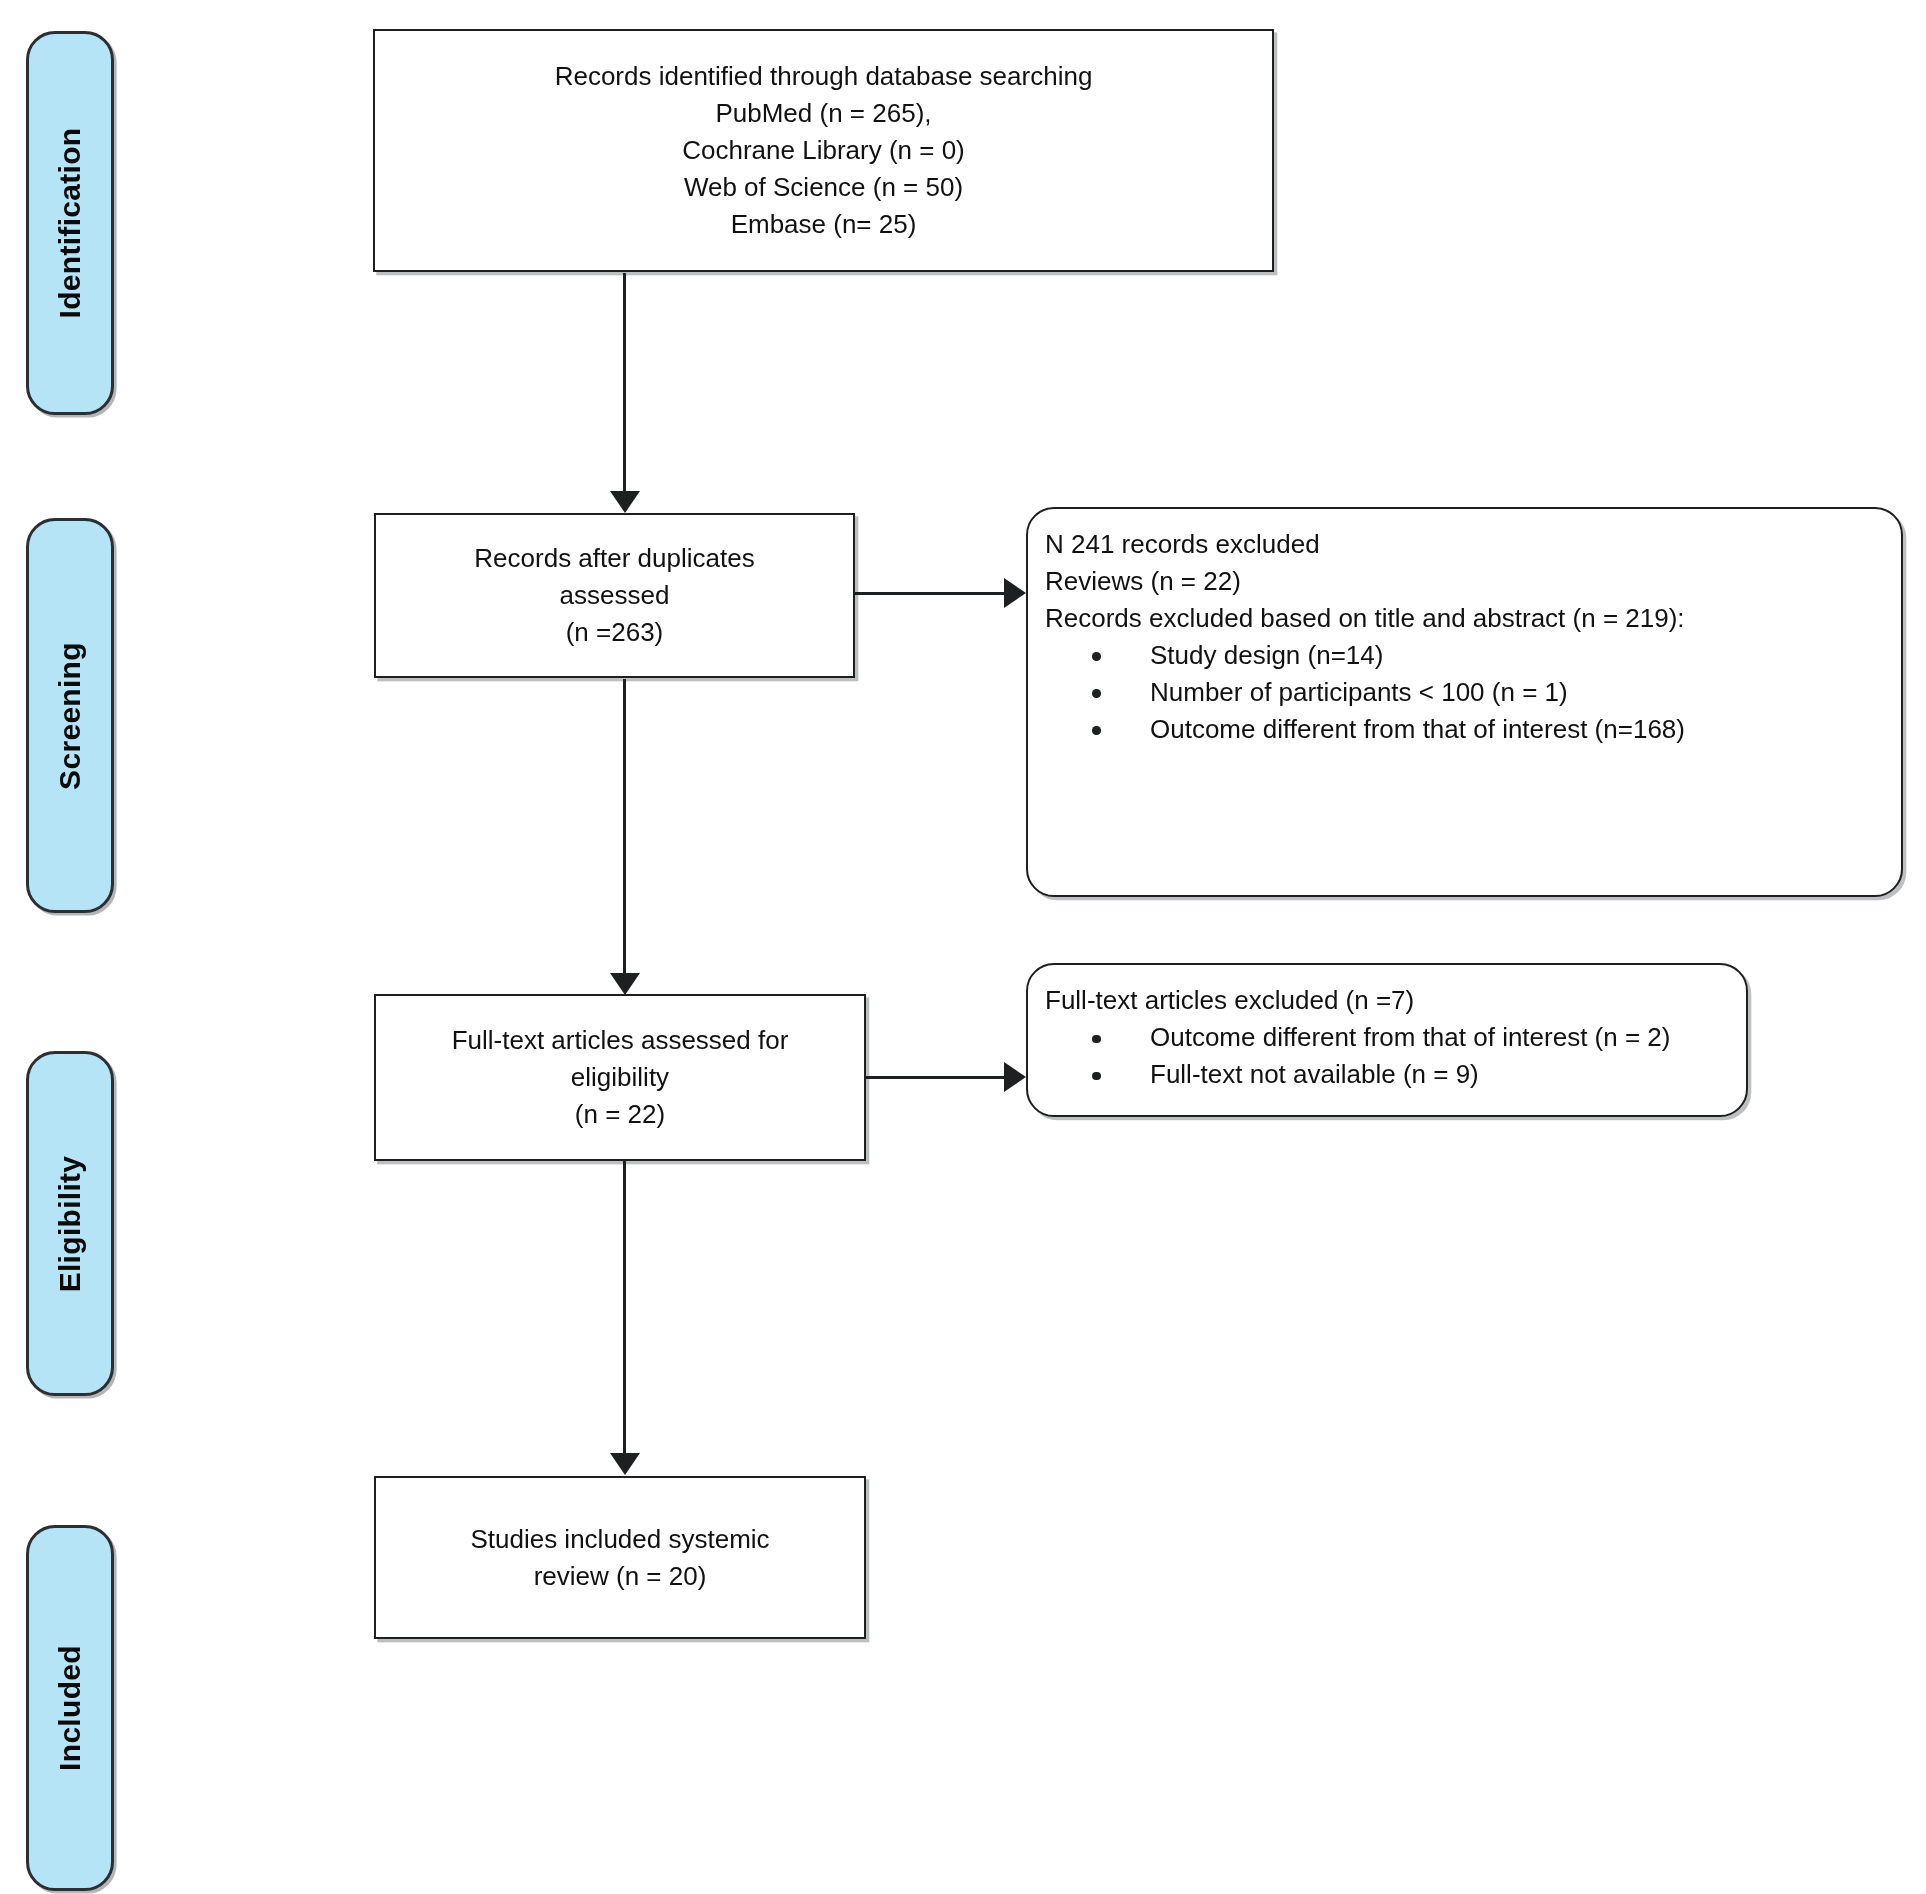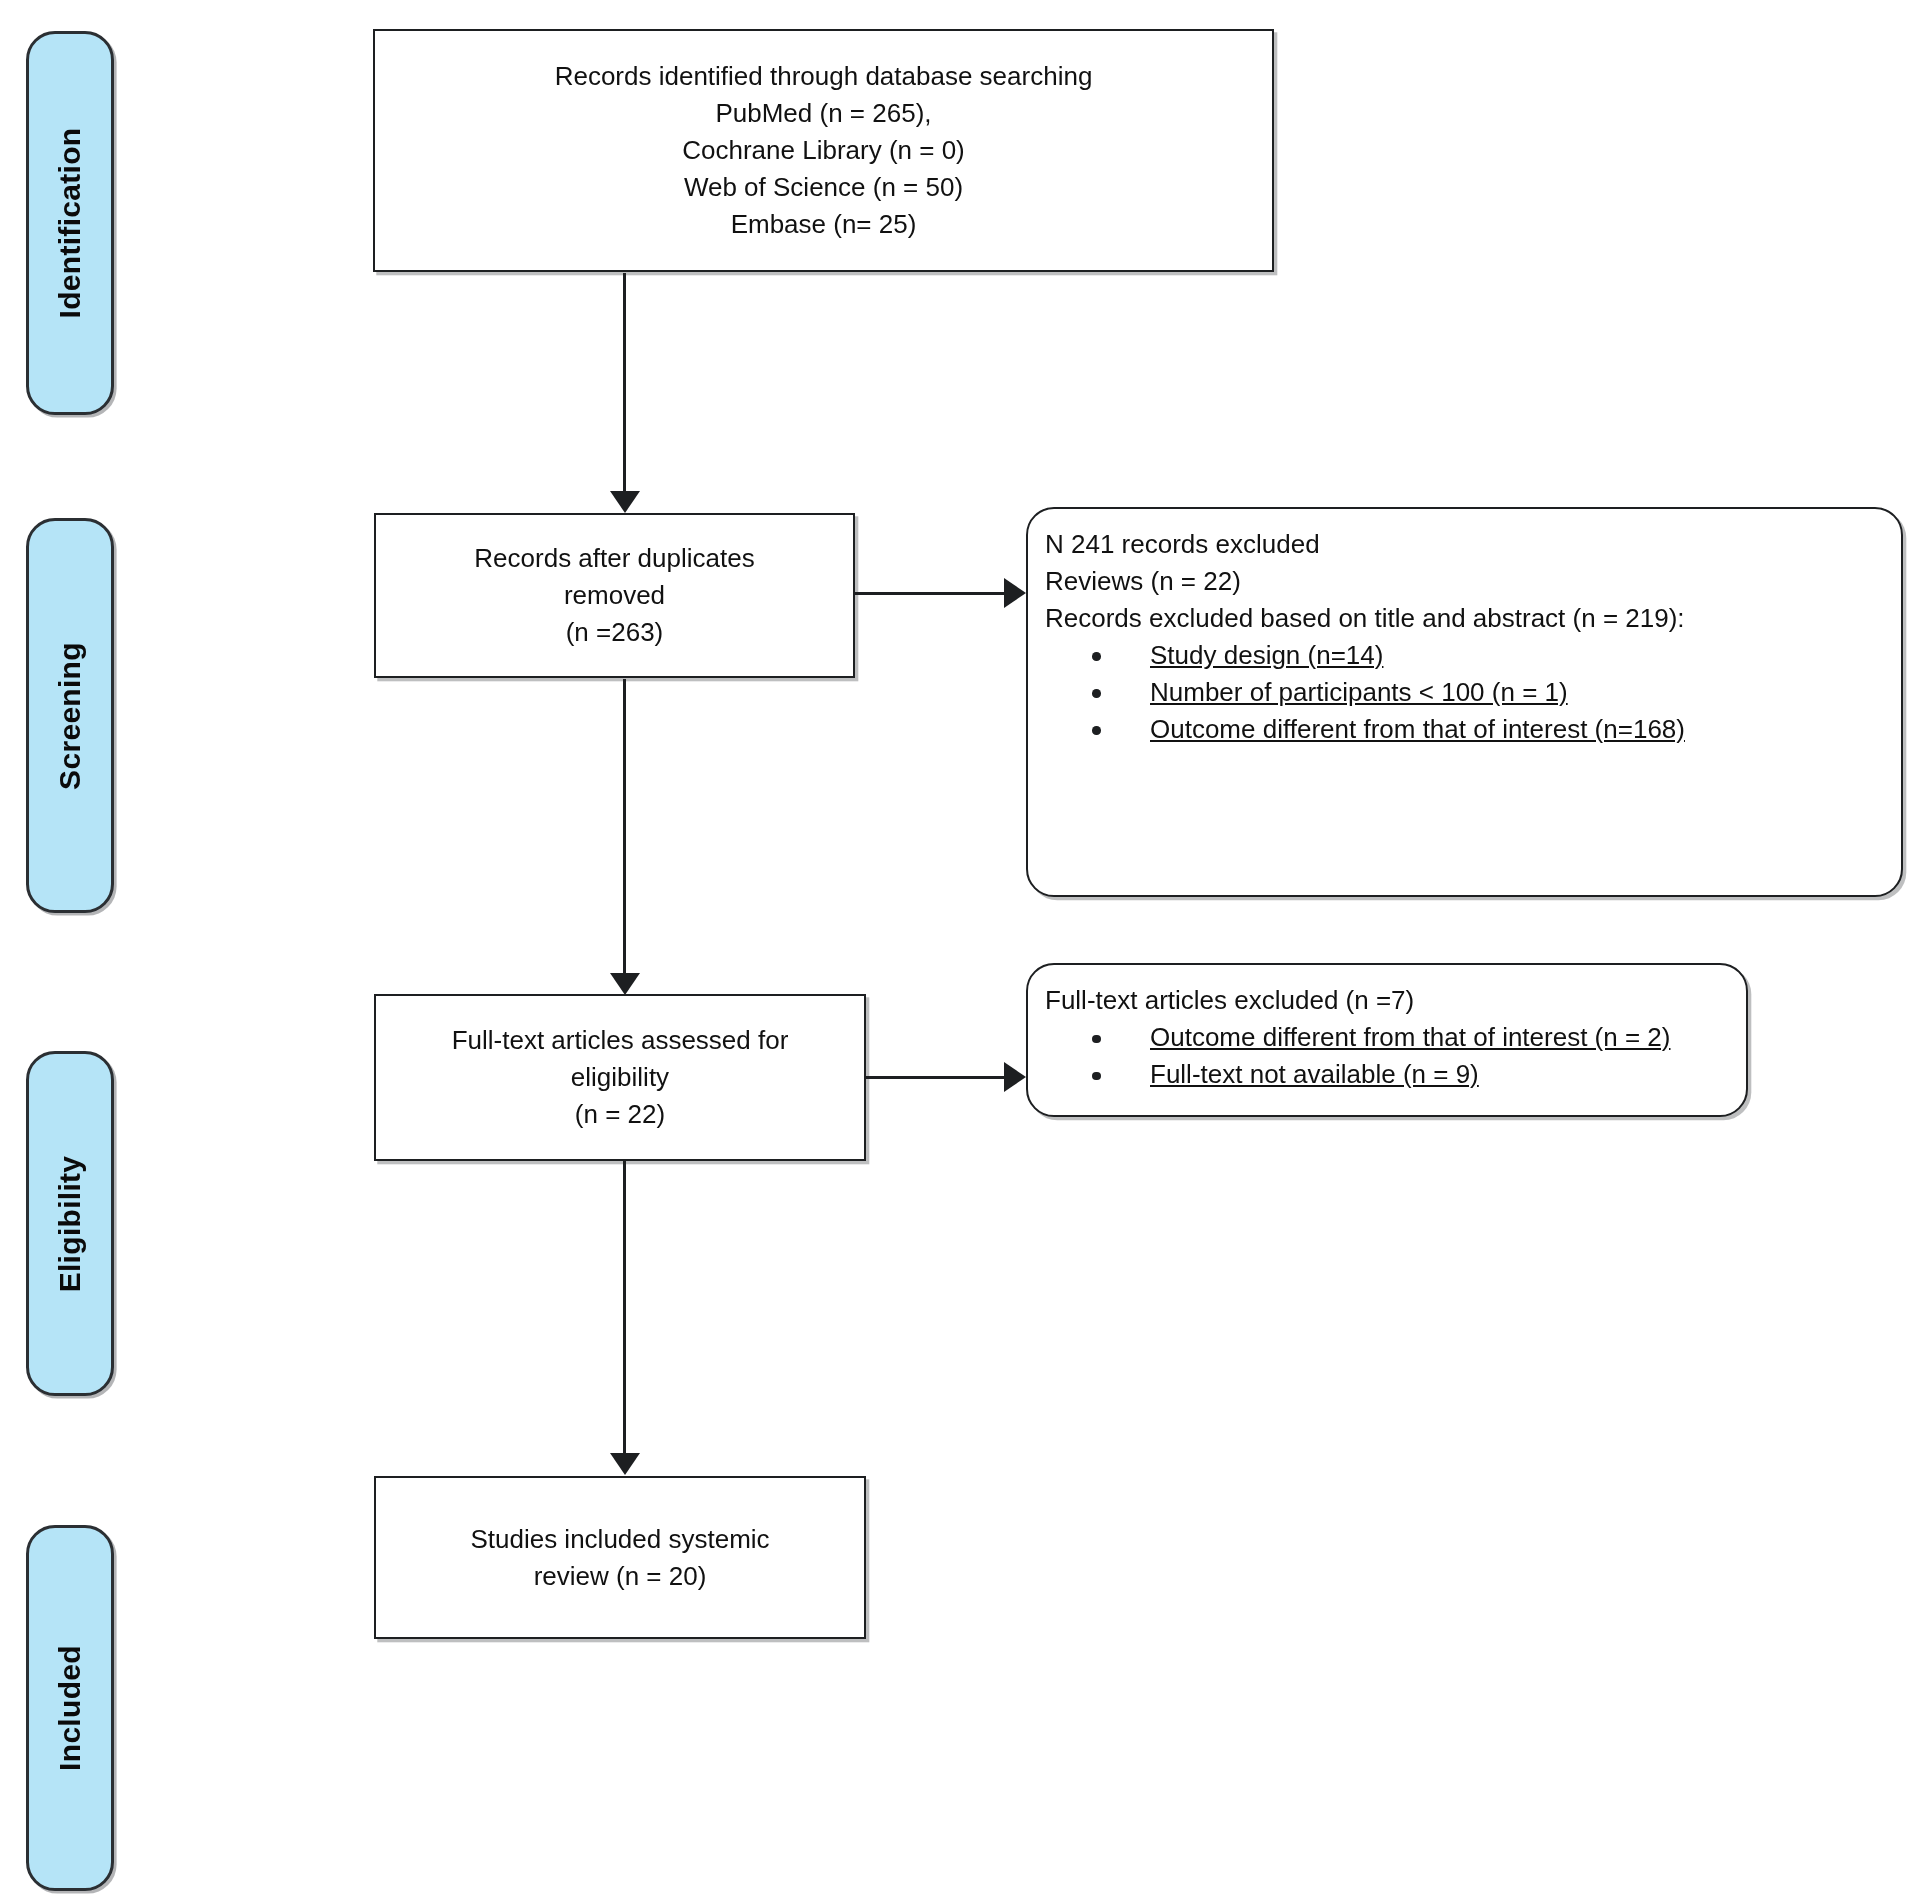--- a/index.html
+++ b/index.html
@@ -69,21 +69,20 @@
   ul.bullets {
     list-style: none;
     margin: 0;
     padding: 0;
   }
   ul.bullets > li {
     position: relative;
     padding-left: 105px;
     margin: 0;
     line-height: 1.42;
-    text-decoration: underline;
   }
   ul.bullets > li::before {
     content: "";
     position: absolute;
     left: 47px;
     top: 15.7px;
     width: 8.5px;
     height: 8.5px;
     border-radius: 50%;
     background: #1d1f21;
@@ -147,21 +146,21 @@
   <span class="line">Cochrane Library (n = 0)</span>
   <span class="line">Web of Science (n = 50)</span>
   <span class="line">Embase (n= 25)</span>
 </div>
 
 <div class="v-line" style="left:623px; top:273px; width:3.3px; height:220px;"></div>
 <div class="arrow-down" style="left:610px; top:491px;"></div>
 
 <div class="flow-box box-center" style="left:374px; top:513px; width:481px; height:165px;">
   <span class="line">Records after duplicates</span>
-  <span class="line">removed</span>
+  <span class="line">assessed</span>
   <span class="line">(n =263)</span>
 </div>
 
 <div class="h-line" style="left:855px; top:592px; width:150px; height:3.3px;"></div>
 <div class="arrow-right" style="left:1004px; top:578px;"></div>
 
 <div class="flow-box box-left" style="left:1026px; top:507px; width:877px; height:390px;">
   <span class="line">N 241 records excluded</span>
   <span class="line">Reviews (n = 22)</span>
   <span class="line">Records excluded based on title and abstract (n = 219):</span>

